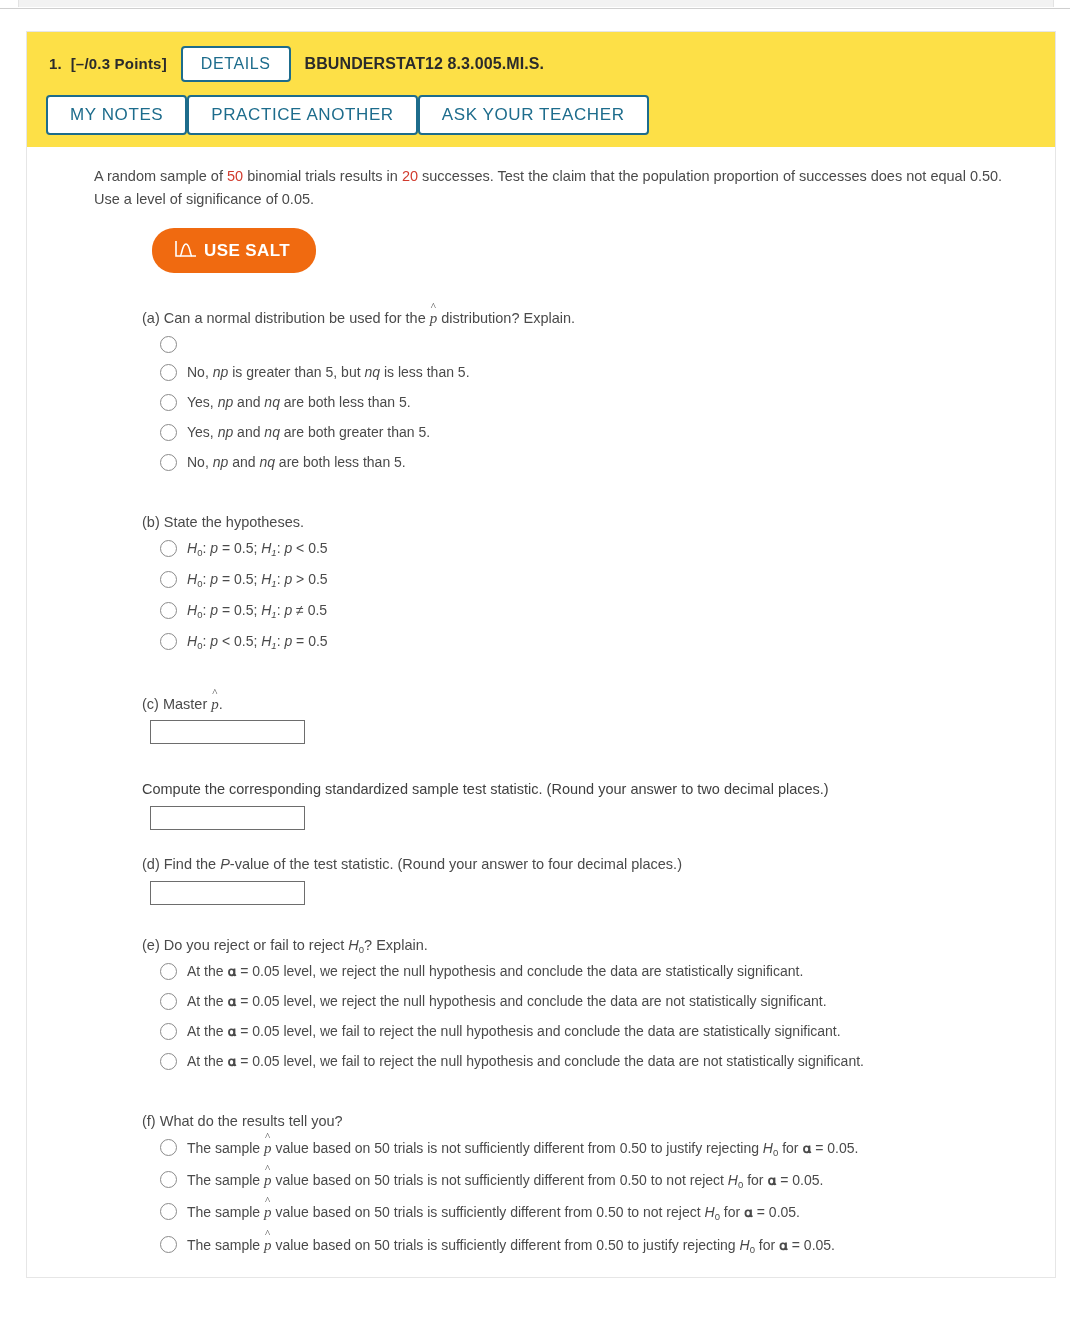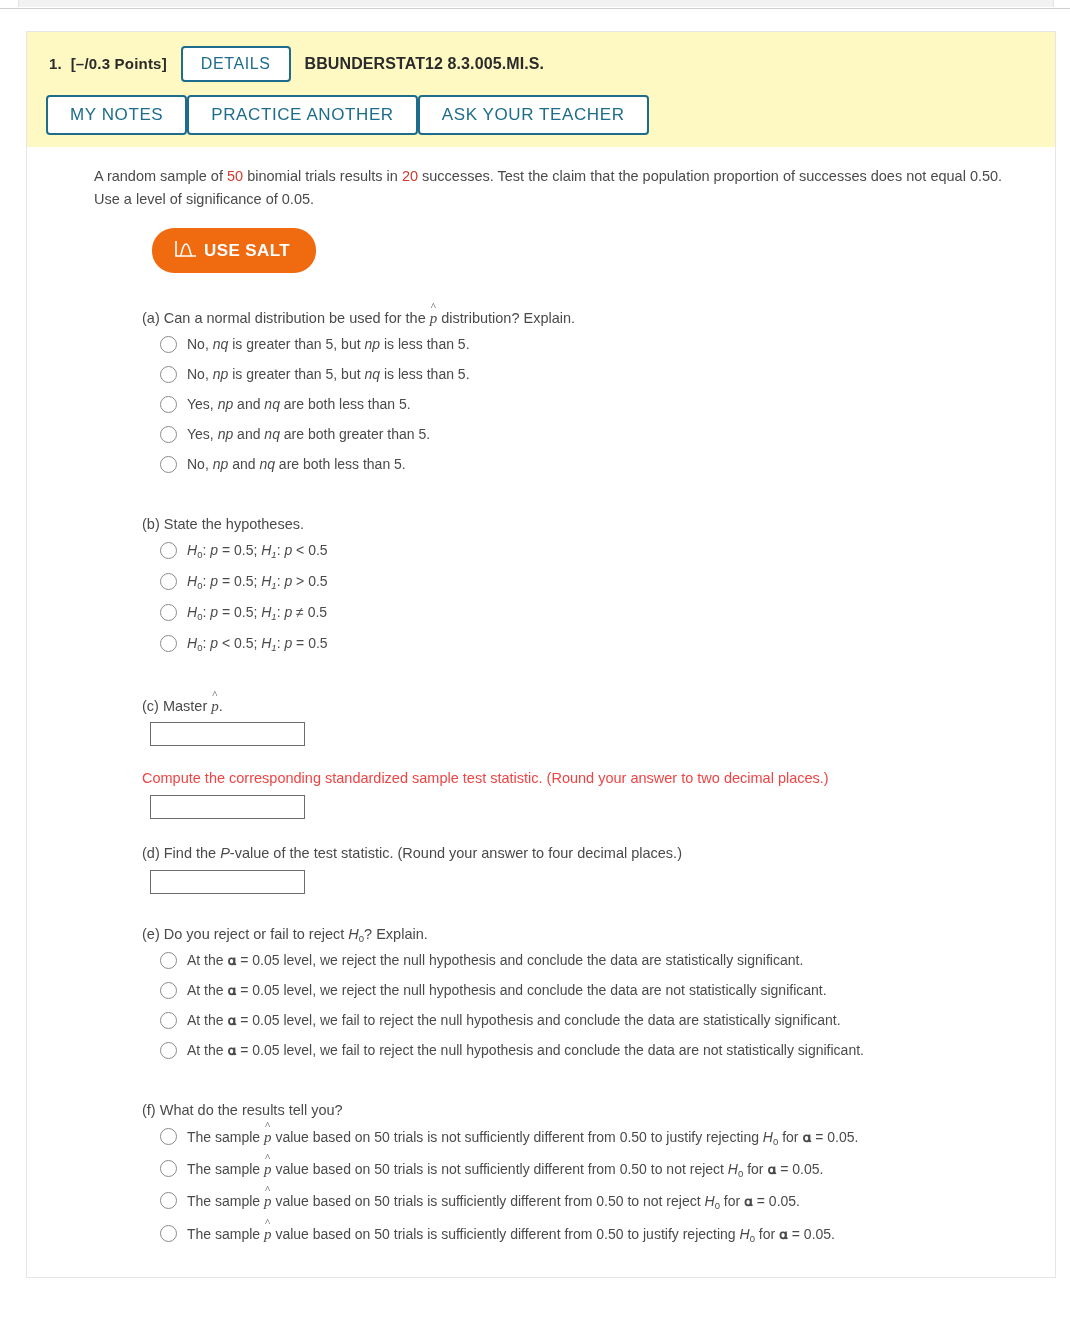--- a/index.html
+++ b/index.html
@@ -8,21 +8,21 @@
     background:#ffffff;
     font-family:"Liberation Sans","DejaVu Sans",sans-serif;
     color:#3b3b3b;
     overflow:hidden;
   }
   .topbar{position:absolute;left:0;top:0;width:1070px;height:8px;background:#ffffff;border-bottom:1px solid #cfcfcf;}
   .topbar-inner{position:absolute;left:18px;top:0;width:1034px;height:7px;background:#f2f2f2;border-left:1px solid #e3e3e3;border-right:1px solid #e3e3e3;}
 
   .question-card{position:absolute;left:26px;top:31px;width:1030px;}
 
-  .qheader{background:#fef9c3;border:1px solid #e6e6e6;border-bottom:none;padding:14px 14px 12px 14px;}
+  .qheader{background:#fde047;border:1px solid #e6e6e6;border-bottom:none;padding:14px 14px 12px 14px;}
   .qrow1{display:flex;align-items:center;gap:14px;}
   .points{font-size:15px;font-weight:bold;color:#2b2b2b;letter-spacing:.2px;padding-left:8px;}
   .qcode{font-size:16px;font-weight:bold;color:#2b2b2b;letter-spacing:.1px;}
   .btn-outline{
     display:inline-flex;align-items:center;justify-content:center;
     border:2px solid #1d6c8c;border-radius:4px;background:#ffffff;
     color:#1d6c8c;font-size:16px;font-weight:normal;letter-spacing:.6px;
     padding:7px 18px;cursor:pointer;line-height:1.1;
   }
   .qrow2{display:flex;margin-top:13px;padding-left:5px;}
@@ -48,21 +48,21 @@
   .opt{display:flex;align-items:flex-start;gap:10px;margin-bottom:9px;}
   .radio{
     flex:0 0 auto;width:15px;height:15px;border:1.5px solid #8b8b8b;border-radius:50%;
     background:#fff;margin-top:2px;cursor:pointer;
   }
   .opt-label{font-size:14px;color:#4a4a4a;line-height:1.5;}
   .ans-box{
     width:155px;height:24px;border:1.5px solid #6d6d6d;background:#ffffff;
     display:block;margin:5px 0 0 8px;padding:0;box-sizing:border-box;
   }
-  .sub-q{font-size:14.5px;color:#ef4444;line-height:1.5;margin-top:0;}
+  .sub-q{font-size:14.5px;color:#404040;line-height:1.5;margin-top:13px;}
 
   i.v{font-style:italic;}
   .sub{font-size:9.5px;vertical-align:-3px;font-style:italic;}
   .sub-n{font-size:9.5px;vertical-align:-3px;font-style:normal;}
   .phat{position:relative;display:inline-block;font-style:italic;font-family:"Liberation Serif","DejaVu Serif",serif;font-size:15px;}
   .phat::after{content:"^";position:absolute;left:1px;top:-9px;font-size:11px;font-style:normal;}
   .alpha{font-style:normal;font-family:"DejaVu Sans",sans-serif;}
 
   .need-help{position:absolute;left:98px;bottom:30px;display:flex;align-items:center;gap:14px;}
   .nh-label{color:#d98b33;font-size:17px;font-weight:bold;letter-spacing:.2px;}
@@ -117,21 +117,20 @@
       </button>
     </div>
 
     <div class="gap-a"></div>
 
     <div class="part">
       <div class="part-q"><span>(a) Can a normal distribution be used for the </span><span class="phat">p</span><span> distribution? Explain.</span></div>
       <div class="opts">
         <label class="opt">
               <span class="radio"></span>
-              <span class="opt-label">No, <i class="v">nq</i> is greater than 5, but <i class="v">np</i> is less than 5.</span>
             </label>
         <label class="opt">
               <span class="radio"></span>
               <span class="opt-label">No, <i class="v">np</i> is greater than 5, but <i class="v">nq</i> is less than 5.</span>
             </label>
         <label class="opt">
               <span class="radio"></span>
               <span class="opt-label">Yes, <i class="v">np</i> and <i class="v">nq</i> are both less than 5.</span>
             </label>
         <label class="opt">

